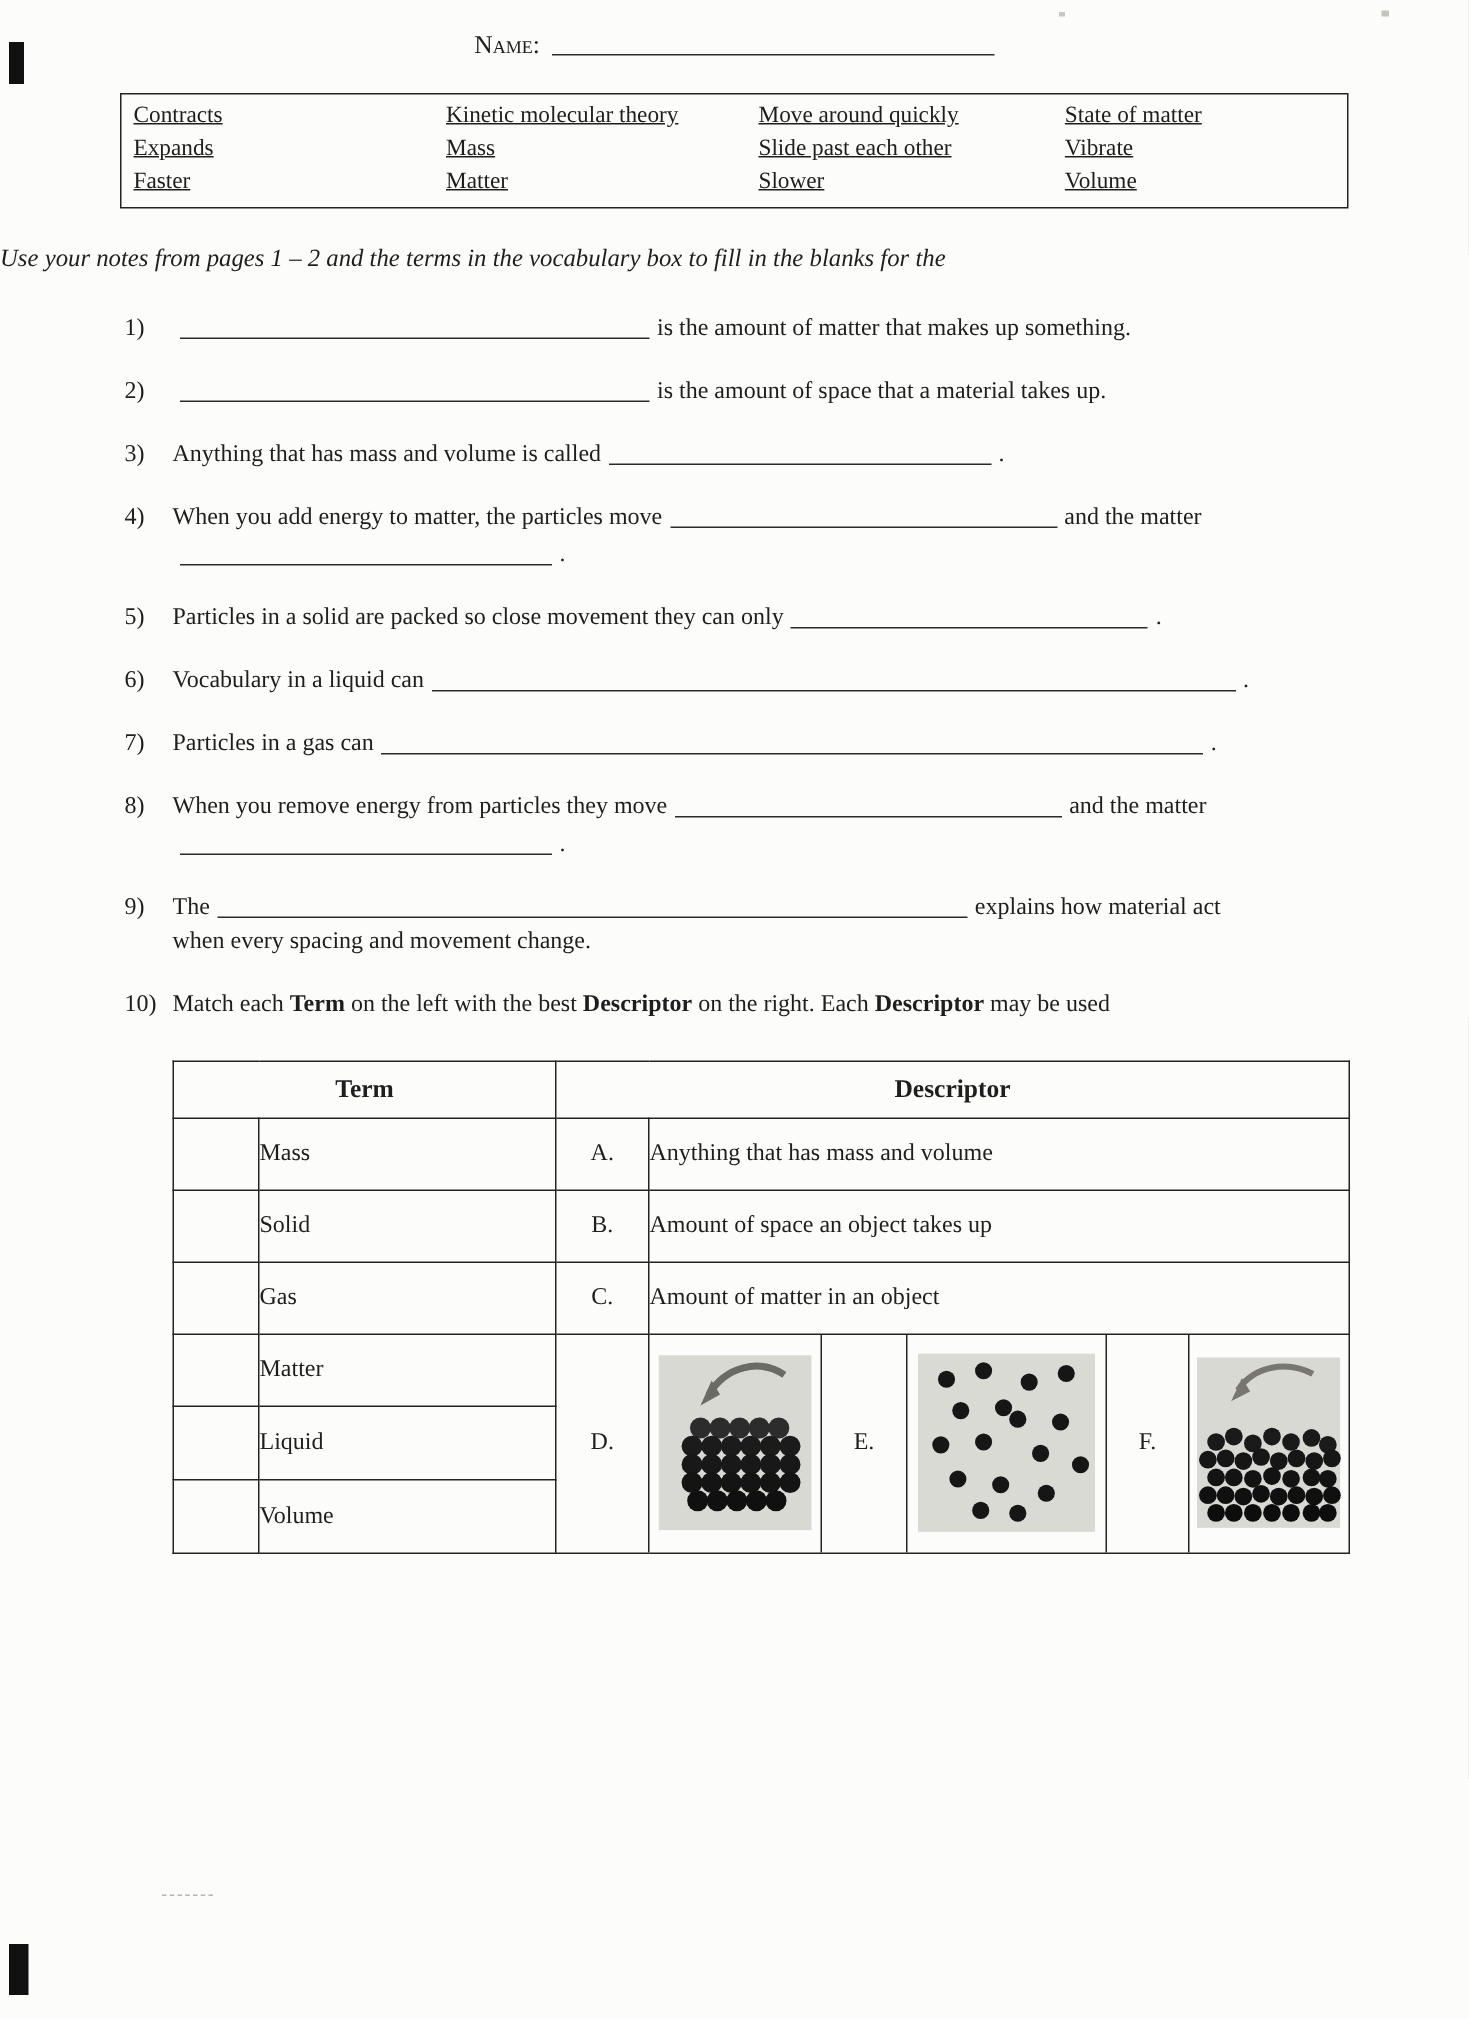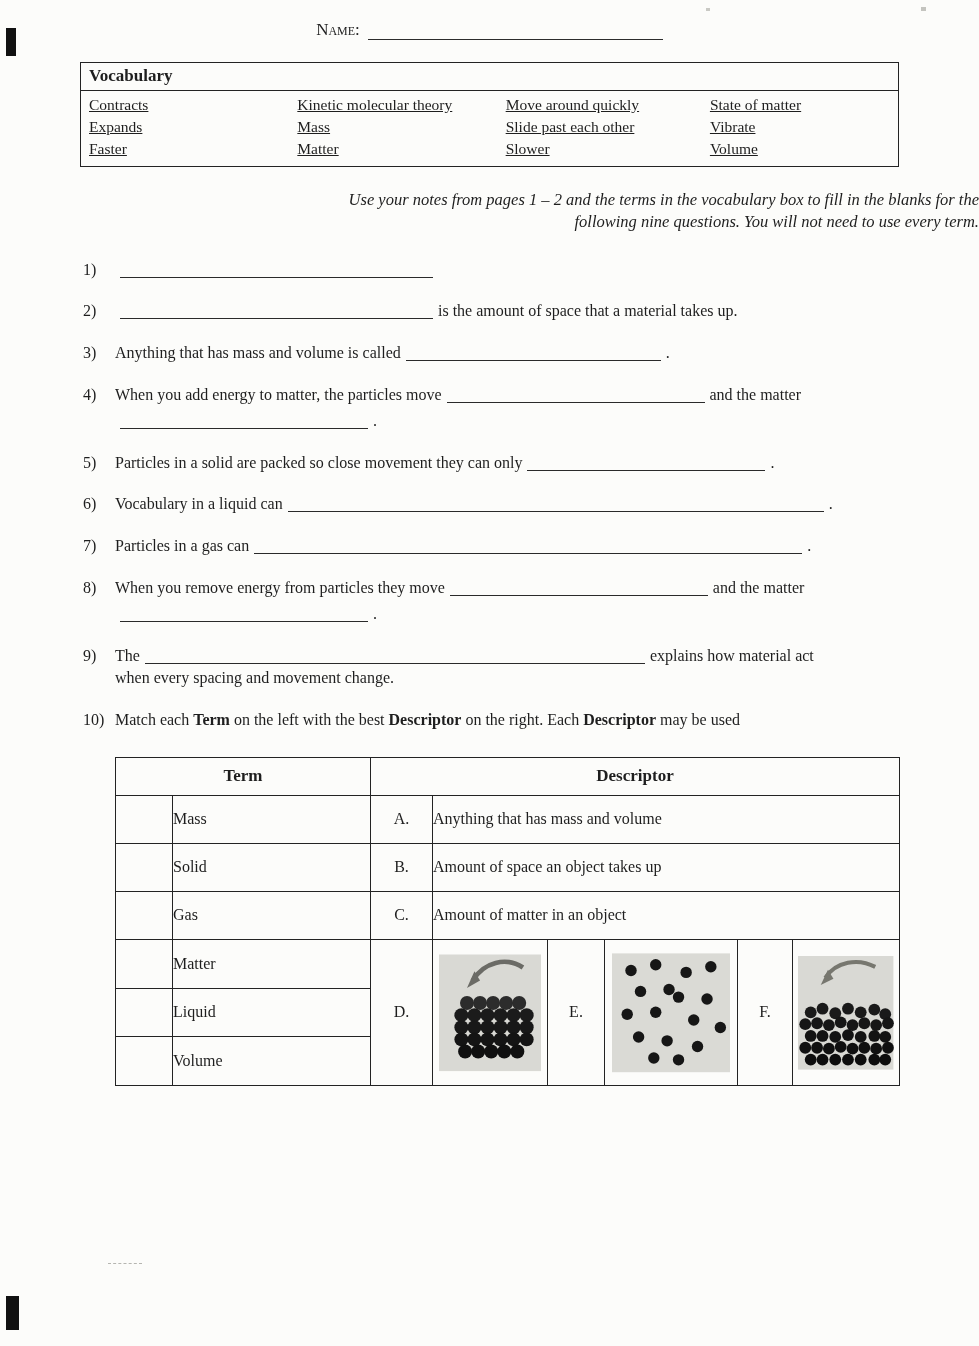--- a/index.html
+++ b/index.html
@@ -23,21 +23,21 @@
   .title{
     padding-top:78px;
     text-align:center;
     font-variant:small-caps;
     font-weight:700;
     font-size:20px;
     letter-spacing:.4px;
   }
   .name-row{
     margin-top:20px;
-    display:flex;justify-content:center;align-items:flex-end;gap:8px;
+    display:flex;justify-content:center;gap:8px;
     font-variant:small-caps;font-size:17px;
   }
   .name-line{display:inline-block;width:295px;height:16px;border-bottom:1.2px solid #2c2c2c;}
 
   .vocab{
     margin:22px 80px 0 80px;
     border:1.5px solid #232323;
   }
   .vocab-header{
     font-weight:700;font-size:17px;
@@ -47,25 +47,24 @@
   .vocab-grid{
     display:grid;
     grid-template-columns:25.5% 25.5% 25% 24%;
     padding:3px 0 6px 0;
     font-size:15.5px;
   }
   .vocab-cell{padding:2px 4px 2px 8px;white-space:nowrap;text-decoration:underline;}
 
   .instr{
     margin-top:22px;
-    text-align:right;
+    text-align:left;
     font-style:italic;
     font-size:16.5px;
     line-height:1.35;
-    padding-left:24px;
   }
 
   .questions{margin:26px 70px 0 83px;font-size:16px;}
   .q{display:grid;grid-template-columns:32px 1fr;margin-bottom:21px;line-height:1.3;}
   .q-line2{margin-top:5px;}
   .blank{
     display:inline-block;height:1em;
     border-bottom:1.2px solid #2a2a2a;
     vertical-align:-3px;margin:0 5px;
   }
@@ -110,47 +109,45 @@
   <div class="artifact speck1"></div>
   <div class="artifact speck2"></div>
 
 
   <div class="name-row">
     <span>Name:</span>
     <span class="name-line"></span>
   </div>
 
   <div class="vocab">
-    <div class="vocab-header">Vocabulary</div>
     <div class="vocab-grid">
       <span class="vocab-cell">Contracts</span>
       <span class="vocab-cell">Kinetic molecular theory</span>
       <span class="vocab-cell">Move around quickly</span>
       <span class="vocab-cell">State of matter</span>
       <span class="vocab-cell">Expands</span>
       <span class="vocab-cell">Mass</span>
       <span class="vocab-cell">Slide past each other</span>
       <span class="vocab-cell">Vibrate</span>
       <span class="vocab-cell">Faster</span>
       <span class="vocab-cell">Matter</span>
       <span class="vocab-cell">Slower</span>
       <span class="vocab-cell">Volume</span>
     </div>
   </div>
 
   <div class="instr">
     <div>Use your notes from pages 1 – 2 and the terms in the vocabulary box to fill in the blanks for the</div>
-    <div>following nine questions.  You will not need to use every term.</div>
   </div>
 
   <div class="questions">
 
     <div class="q">
       <span>1)</span>
-      <span><span class="blank w315"></span></span>
+      <span><span class="blank w315"></span><span>is the amount of matter that makes up something.</span></span>
     </div>
 
     <div class="q">
       <span>2)</span>
       <span><span class="blank w315"></span><span>is the amount of space that a material takes up.</span></span>
     </div>
 
     <div class="q">
       <span>3)</span>
       <span><span>Anything that has mass and volume is called</span><span class="blank w257"></span><span>.</span></span>

